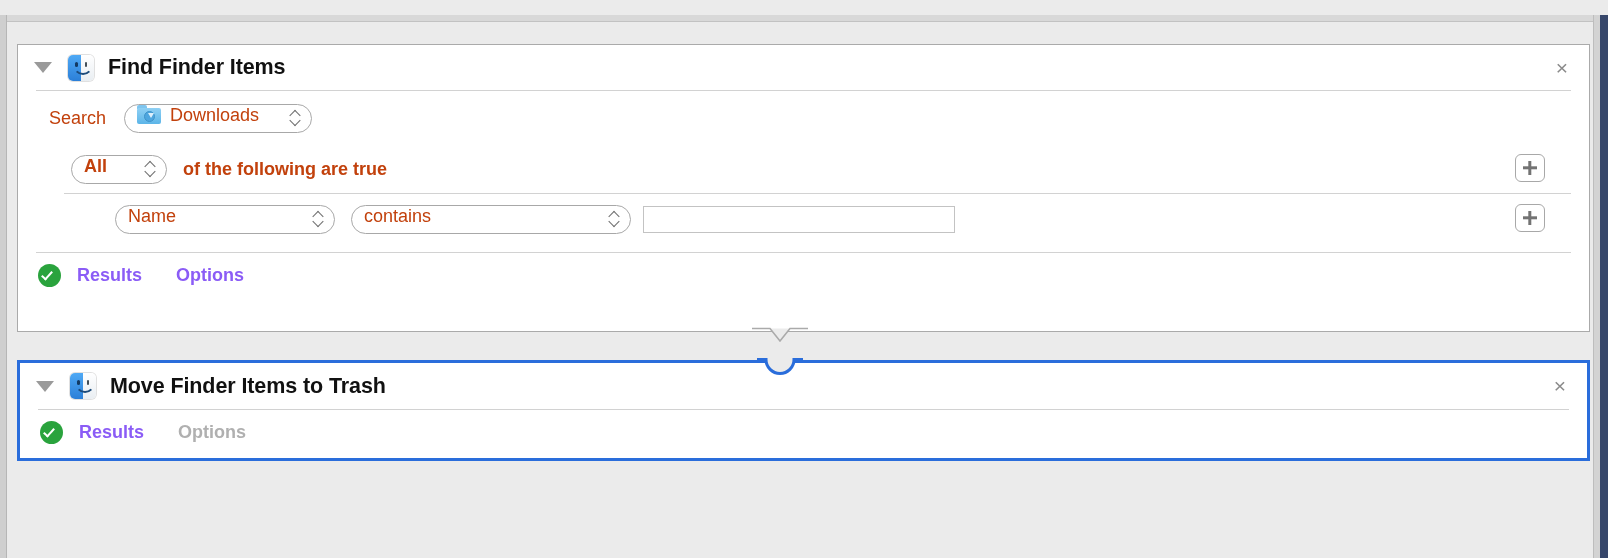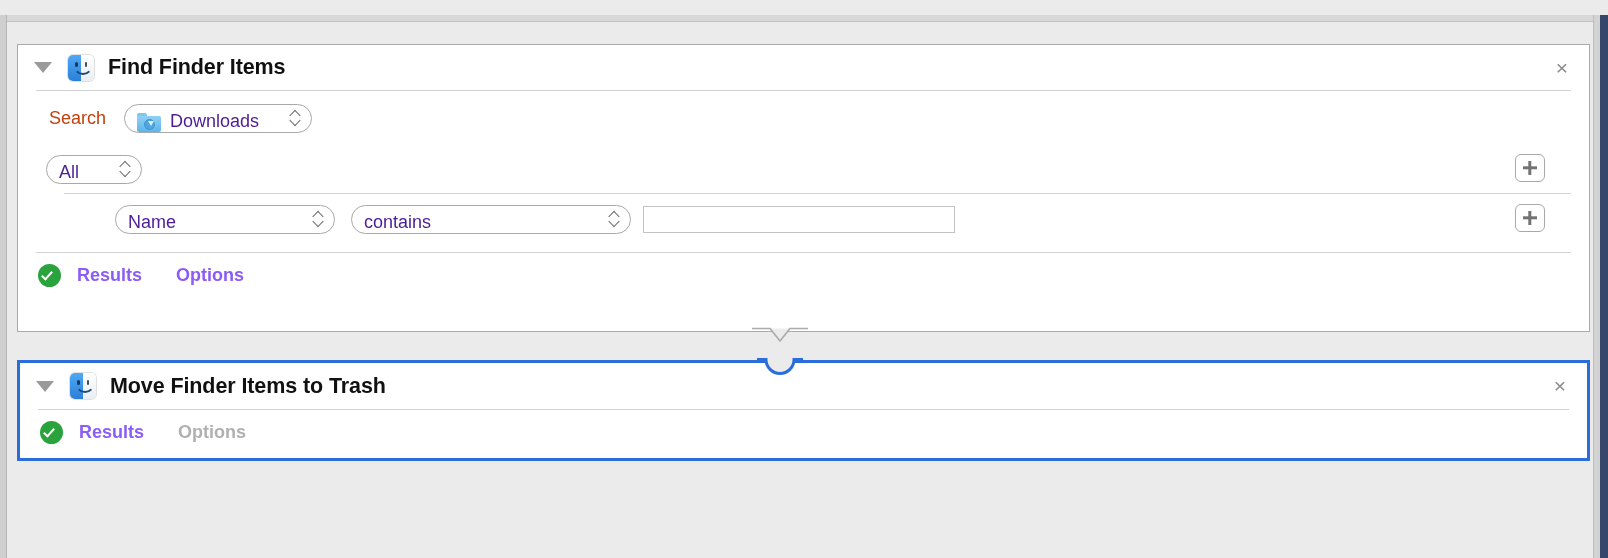--- a/index.html
+++ b/index.html
@@ -167,29 +167,29 @@
 
   .label-text {
     font-size: 18px;
     color: #c2410c;
     white-space: nowrap;
   }
 
   .popup {
     position: relative;
     display: inline-flex;
-    align-items: flex-end;
+    align-items: flex-start;
     height: 29px;
     border: 1px solid #a8a8a8;
     border-radius: 15px;
     background: #ffffff;
     box-sizing: border-box;
     padding: 0 30px 0 12px;
     font-size: 18px;
-    color: #4c1d95;
+    color: #c2410c;
     white-space: nowrap;
   }
   .popup .popup-icon {
     margin-right: 9px;
     display: inline-flex;
     flex: 0 0 auto;
   }
   .popup .chevrons {
     position: absolute;
     right: 10px;
@@ -386,25 +386,26 @@
             <span class="fold-body"></span>
             <span class="fold-circle"></span>
             <span class="fold-arrow"></span>
           </span>
         </span>
         <span>Downloads</span>
         <span class="chevrons"></span>
       </div>
     </div>
 
-    <div class="row" style="height:48px; padding-left:28px; position:relative;">
+    <div class="row" style="height:48px; padding-left:53px; position:relative;font-weight:bold;">
       <div class="popup" style="width:96px; padding-right:26px;">
         <span>All</span>
         <span class="chevrons"></span>
       </div>
+      <span class="label-text" style="margin-left:16px;">of the following are true</span>
       <div class="plus-button" style="position:absolute; right:44px; top:9px;"></div>
     </div>
 
     <div class="hrule inset-left"></div>
 
     <div class="row" style="height:50px; padding-left:97px; position:relative;">
       <div class="popup" style="width:220px; padding-right:26px;">
         <span>Name</span>
         <span class="chevrons"></span>
       </div>

